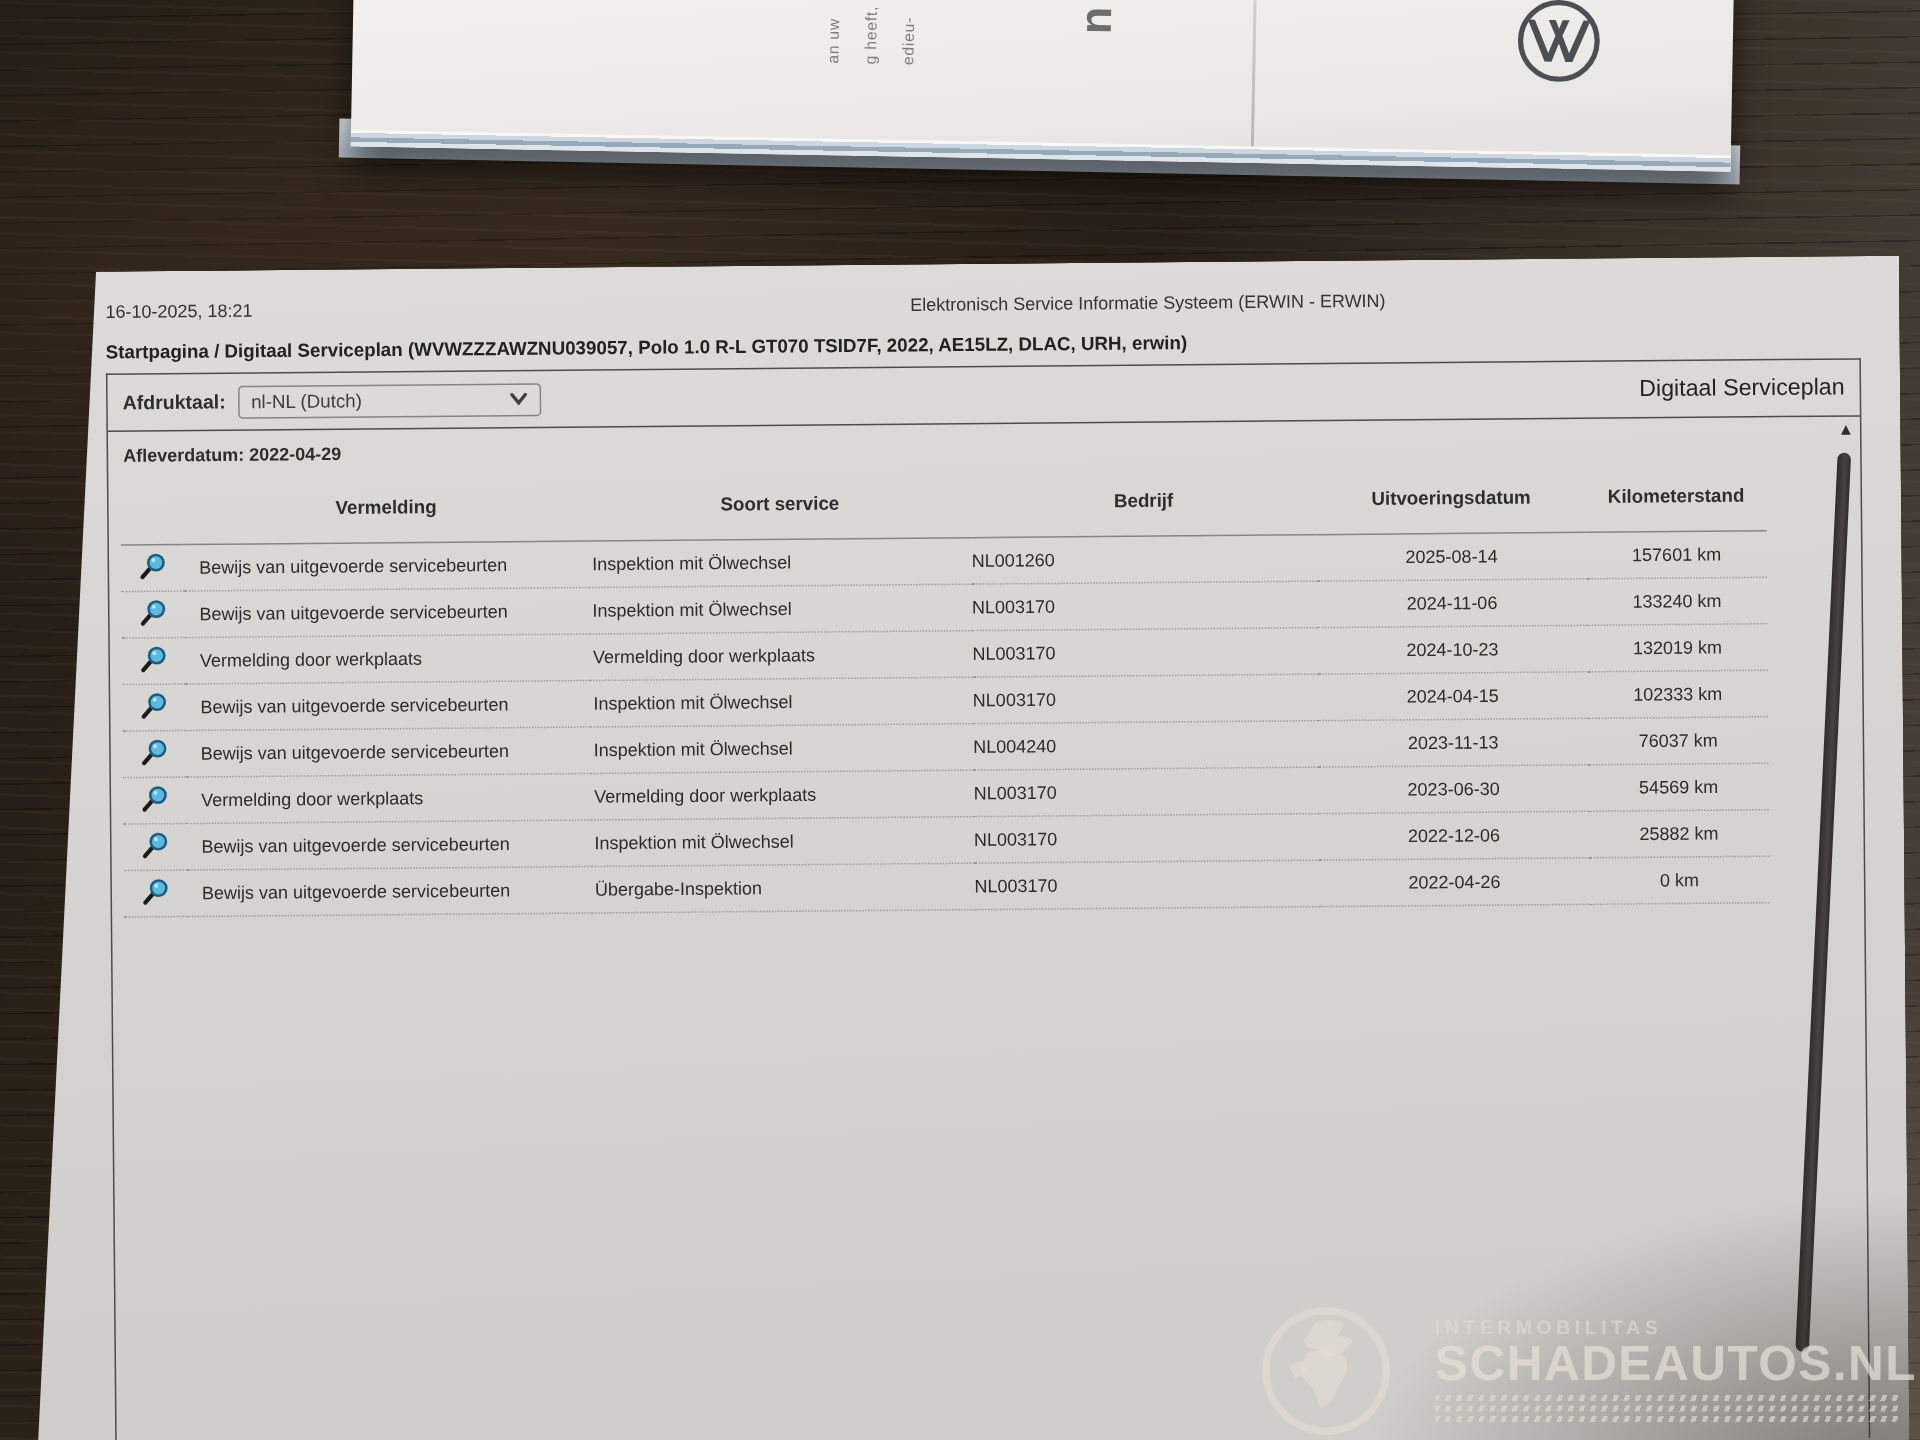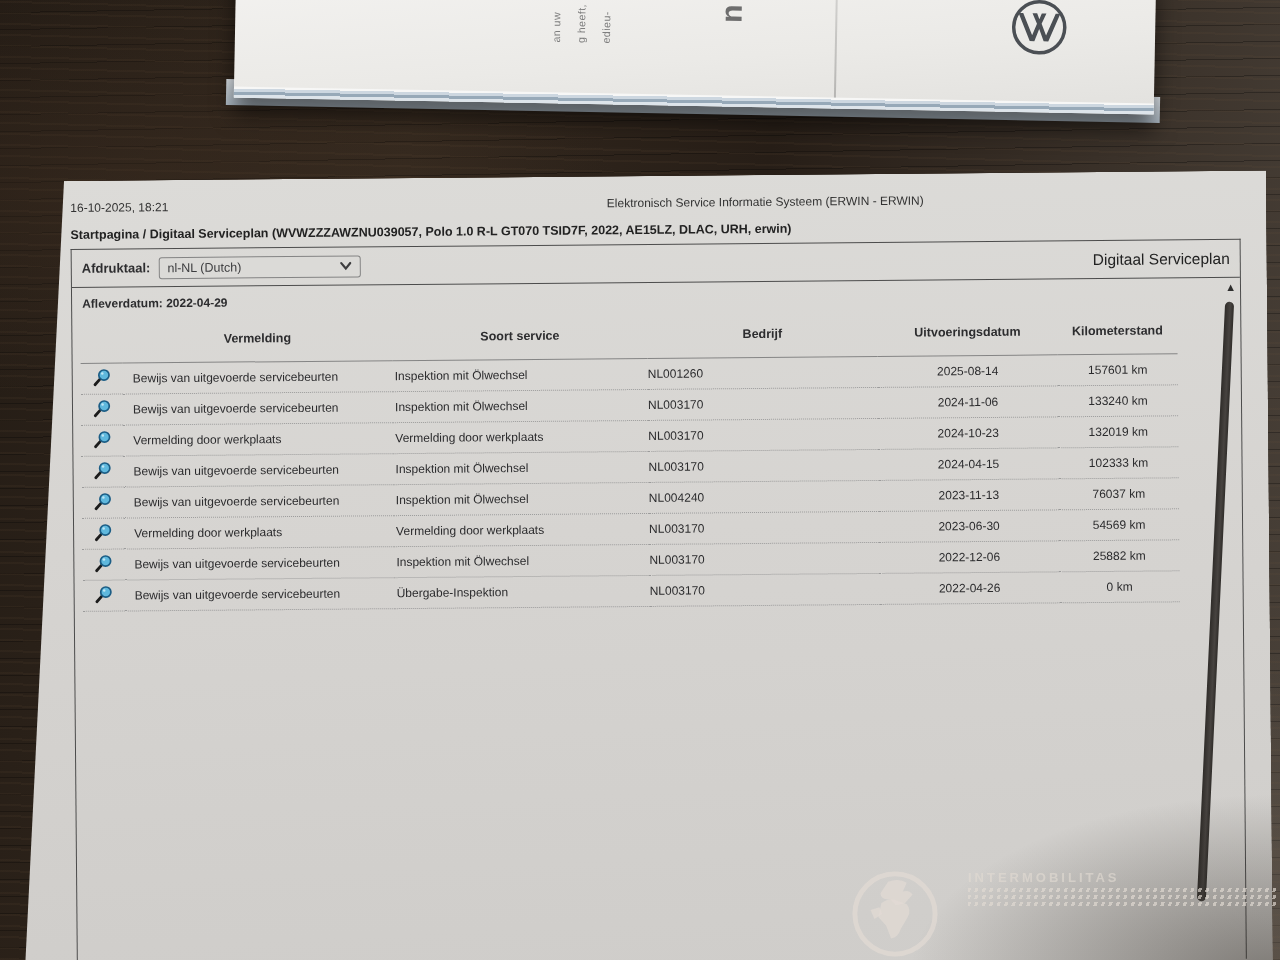--- a/index.html
+++ b/index.html
@@ -70,21 +70,21 @@
   tbody{border-top:1px solid #858585;}
   tbody tr{height:31px;border-bottom:1px dotted #9b9b9b;}
   td{font-size:12px;color:#2b2b2d;padding:0;vertical-align:middle;}
   td.c-icon{text-align:center;}
   td.c-verm{padding-left:10px;}
   td.c-soort{padding-left:2px;}
   td.c-datum,td.c-km{text-align:center;}
   .mag{display:inline-block;width:20px;height:20px;cursor:pointer;}
   
   .watermark{position:absolute;right:2px;bottom:2px;z-index:5;display:flex;
-    align-items:flex-start;gap:29px;opacity:.88;pointer-events:none;}
+    align-items:center;gap:29px;opacity:.88;pointer-events:none;}
   .wm-text{display:flex;flex-direction:column;}
   .wm-line1{font-size:13px;font-weight:bold;letter-spacing:3px;color:rgba(226,219,211,.72);}
   .wm-line2{font-size:33px;font-weight:bold;letter-spacing:1px;color:rgba(231,225,217,.80);line-height:1.05;}
   .hatch{margin-top:3px;width:310px;}
   .hatch div{height:4px;margin-bottom:3px;
     background:repeating-linear-gradient(110deg,rgba(226,219,211,.75) 0 3px,transparent 3px 7px);}
 </style>
 </head>
 <body>
 
@@ -302,19 +302,20 @@
   <svg width="88" height="88" viewBox="0 0 90 90">
     <g fill="rgba(228,221,213,.72)" stroke="none">
       <circle cx="45" cy="45" r="41" fill="none" stroke="rgba(228,221,213,.72)" stroke-width="5"></circle>
       <path d="M38 12 q11 -4 19 1 l-4 9 q6 -2 10 3 l-8 9 -9 2 -6 -6 q-9 1 -10 -6 z"></path>
       <path d="M31 34 q8 -6 15 -3 l11 4 q5 6 1 13 l-7 12 q-3 9 -10 10 l-5 -13 -8 -9 z"></path>
       <path d="M20 41 l9 -3 3 7 -8 5 z"></path>
     </g>
   </svg>
   <div class="wm-text">
     <span class="wm-line1">INTERMOBILITAS</span>
+    <span class="wm-line2">SCHADEAUTOS.NL</span>
     <div class="hatch">
         <div></div>
         <div></div>
         <div></div>
       </div>
   </div>
 </div>
 
 </body></html>

